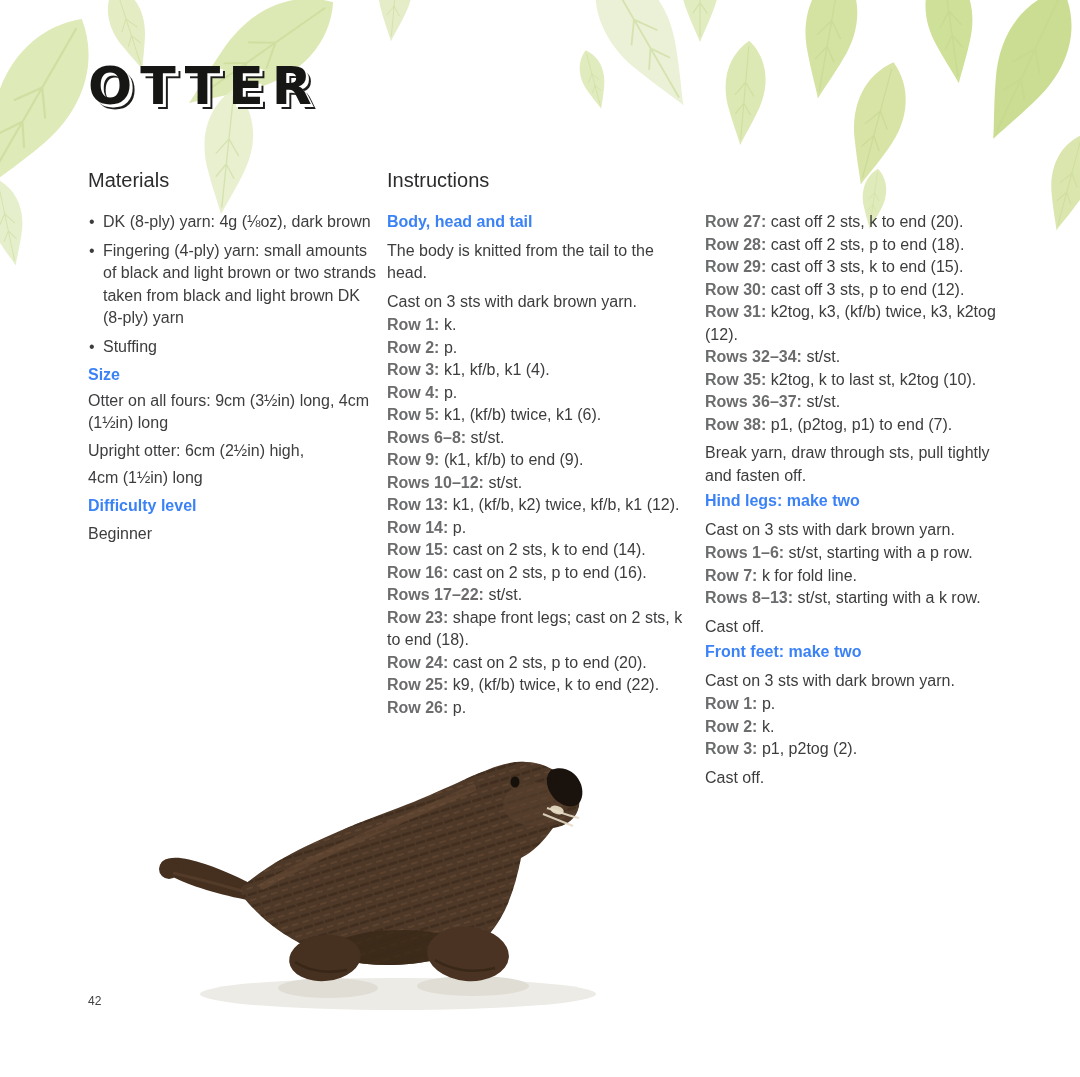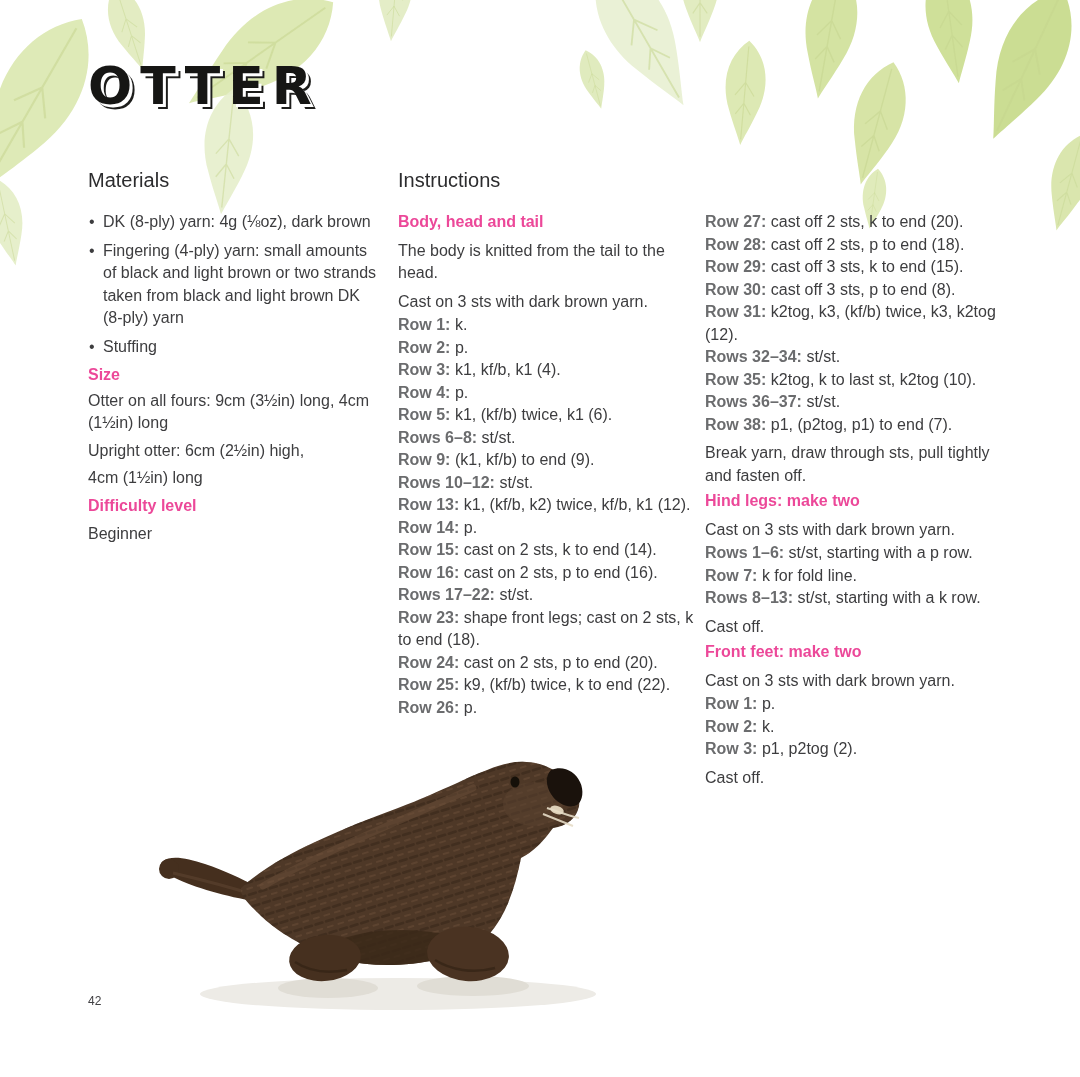--- a/index.html
+++ b/index.html
@@ -12,26 +12,26 @@
   
   .title{
     position:absolute;left:88px;top:58px;z-index:3;
     font-family:"DejaVu Sans",sans-serif;font-weight:bold;font-size:52px;line-height:56px;
     letter-spacing:8px;color:#161614;
     text-shadow:3px 3px 0 #ffffff,5px 5px 0 #1d1d1b;
   }
   
   .col{position:absolute;z-index:2;font-size:16px;line-height:22.5px;}
   .col1{left:88px;top:165px;width:296px;}
-  .col2{left:398px;top:165px;width:302px;}
+  .col2{left:387px;top:165px;width:302px;}
   .col3{left:705px;top:211px;width:302px;}
   h2.section{
     margin:0 0 16px 0;font-size:20px;line-height:30px;font-weight:400;color:#2c2c2e;
   }
-  .subhead{font-weight:bold;color:#ec4899;margin:3px 0 3px 0;}
+  .subhead{font-weight:bold;color:#3b82f6;margin:3px 0 3px 0;}
   .subhead.first{margin-top:0;}
   p.para{margin:6px 0 1px 0;}
   p.row{margin:0;}
   p.row b{font-weight:bold;color:#6b6c6e;}
   ul.bullets{list-style:none;margin:0;padding:0;}
   ul.bullets li{position:relative;padding-left:15px;margin:0 4px 6px 0;}
   ul.bullets li::before{content:"\2022";position:absolute;left:1px;top:0;}
   .size-line{margin:0 0 5px 0;}
   
   .photo{position:absolute;left:143px;top:740px;width:478px;height:302px;z-index:1;}
@@ -106,21 +106,21 @@
     <p class="row"><b>Row 23:</b> <span>shape front legs; cast on 2 sts, k to end (18).</span></p>
     <p class="row"><b>Row 24:</b> <span>cast on 2 sts, p to end (20).</span></p>
     <p class="row"><b>Row 25:</b> <span>k9, (kf/b) twice, k to end (22).</span></p>
     <p class="row"><b>Row 26:</b> <span>p.</span></p>
   </div>
 
   <div class="col col3">
     <p class="row"><b>Row 27:</b> <span>cast off 2 sts, k to end (20).</span></p>
     <p class="row"><b>Row 28:</b> <span>cast off 2 sts, p to end (18).</span></p>
     <p class="row"><b>Row 29:</b> <span>cast off 3 sts, k to end (15).</span></p>
-    <p class="row"><b>Row 30:</b> <span>cast off 3 sts, p to end (8).</span></p>
+    <p class="row"><b>Row 30:</b> <span>cast off 3 sts, p to end (12).</span></p>
     <p class="row"><b>Row 31:</b> <span>k2tog, k3, (kf/b) twice, k3, k2tog (12).</span></p>
     <p class="row"><b>Rows 32–34:</b> <span>st/st.</span></p>
     <p class="row"><b>Row 35:</b> <span>k2tog, k to last st, k2tog (10).</span></p>
     <p class="row"><b>Rows 36–37:</b> <span>st/st.</span></p>
     <p class="row"><b>Row 38:</b> <span>p1, (p2tog, p1) to end (7).</span></p>
     <p class="para">Break yarn, draw through sts, pull tightly and fasten off.</p>
 
     <p class="subhead">Hind legs: make two</p>
     <p class="para">Cast on 3 sts with dark brown yarn.</p>
     <p class="row"><b>Rows 1–6:</b> <span>st/st, starting with a p row.</span></p>

